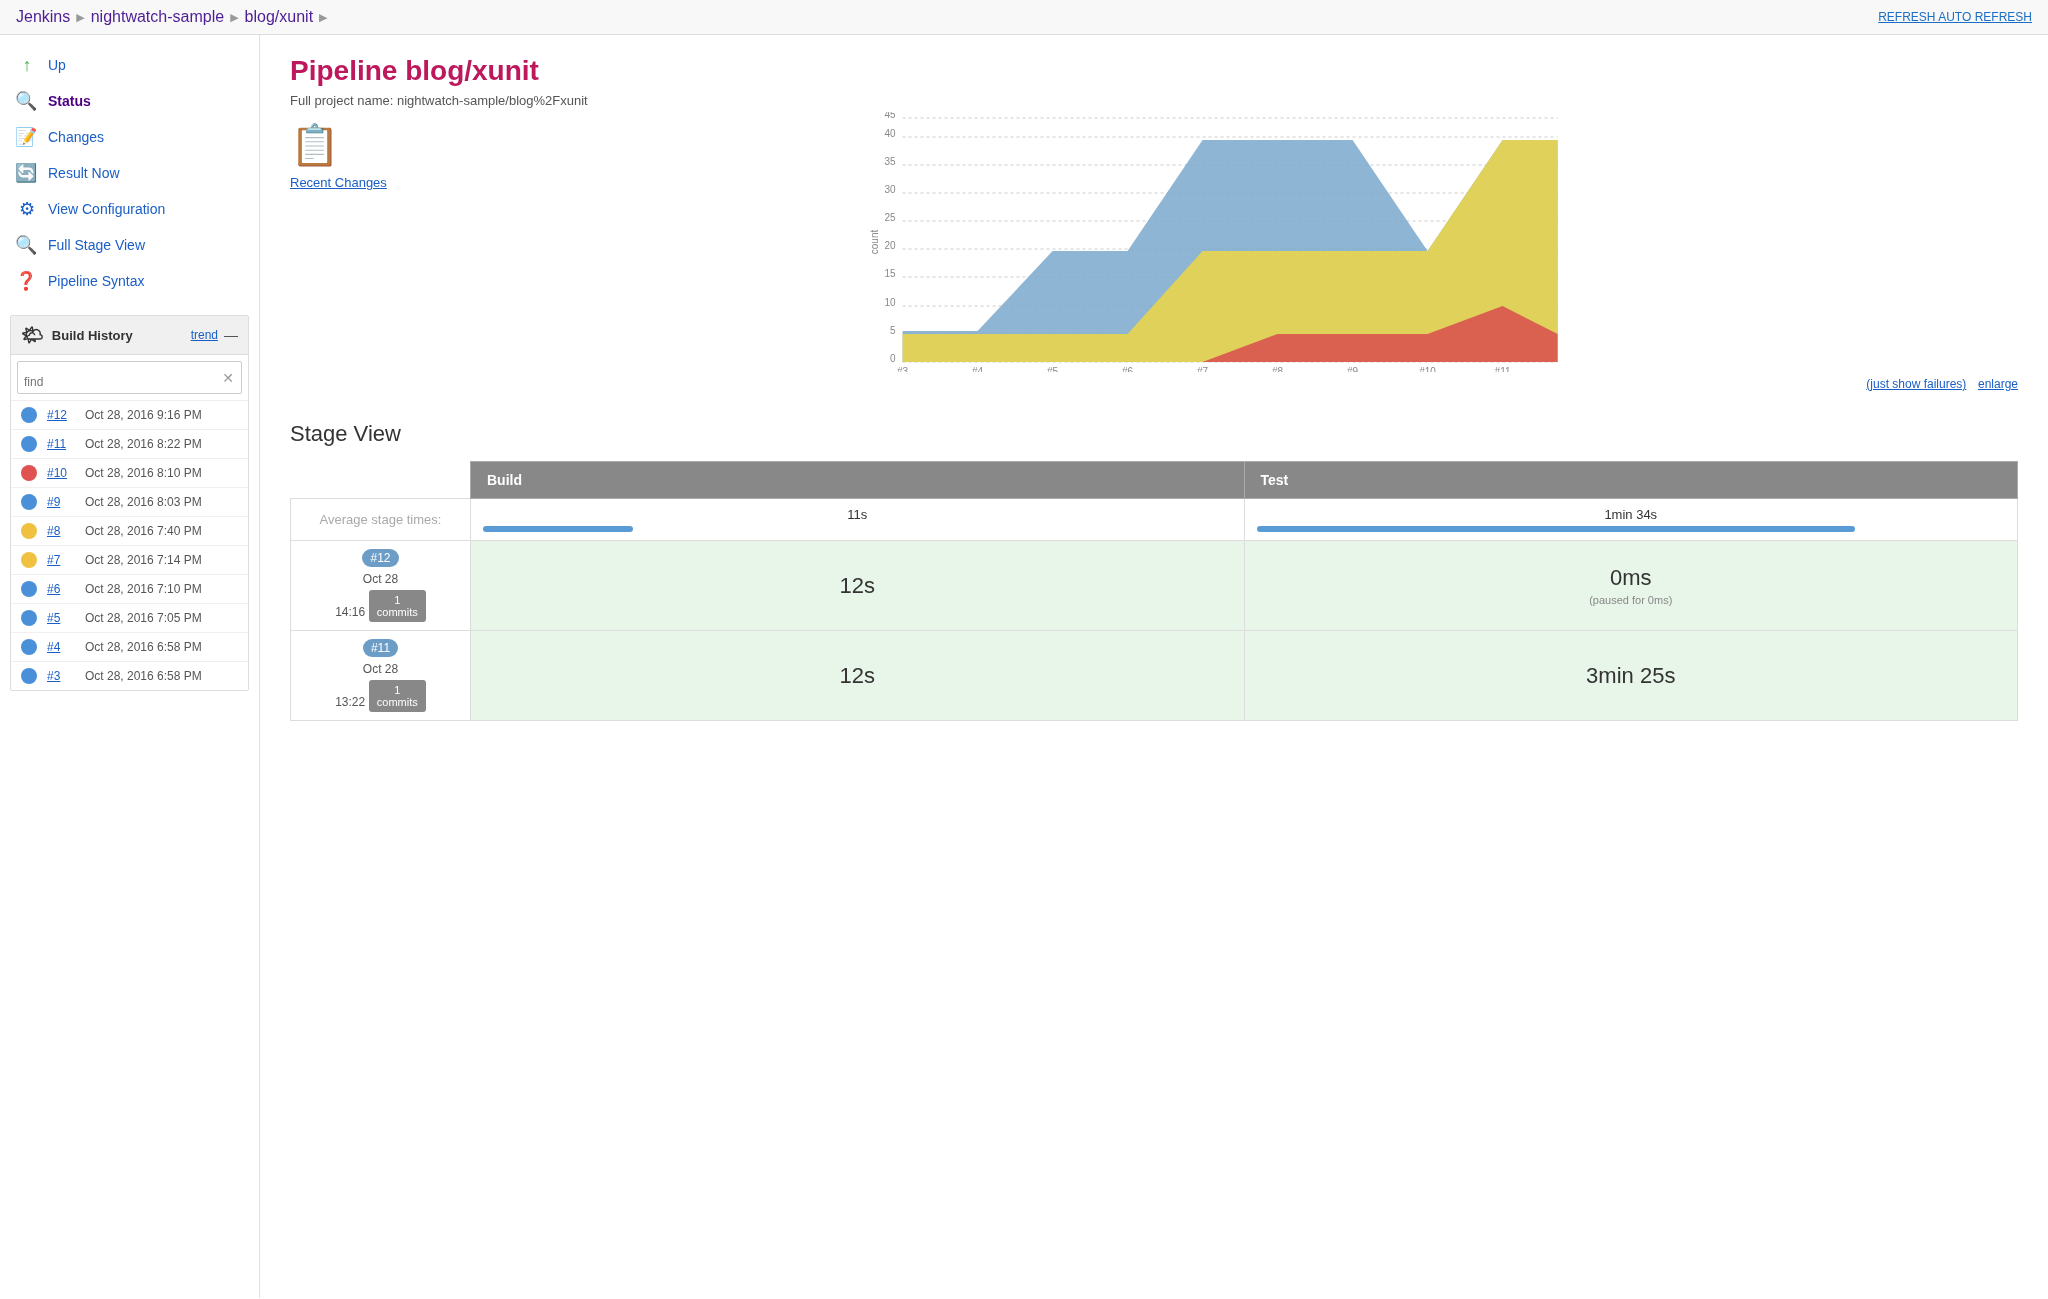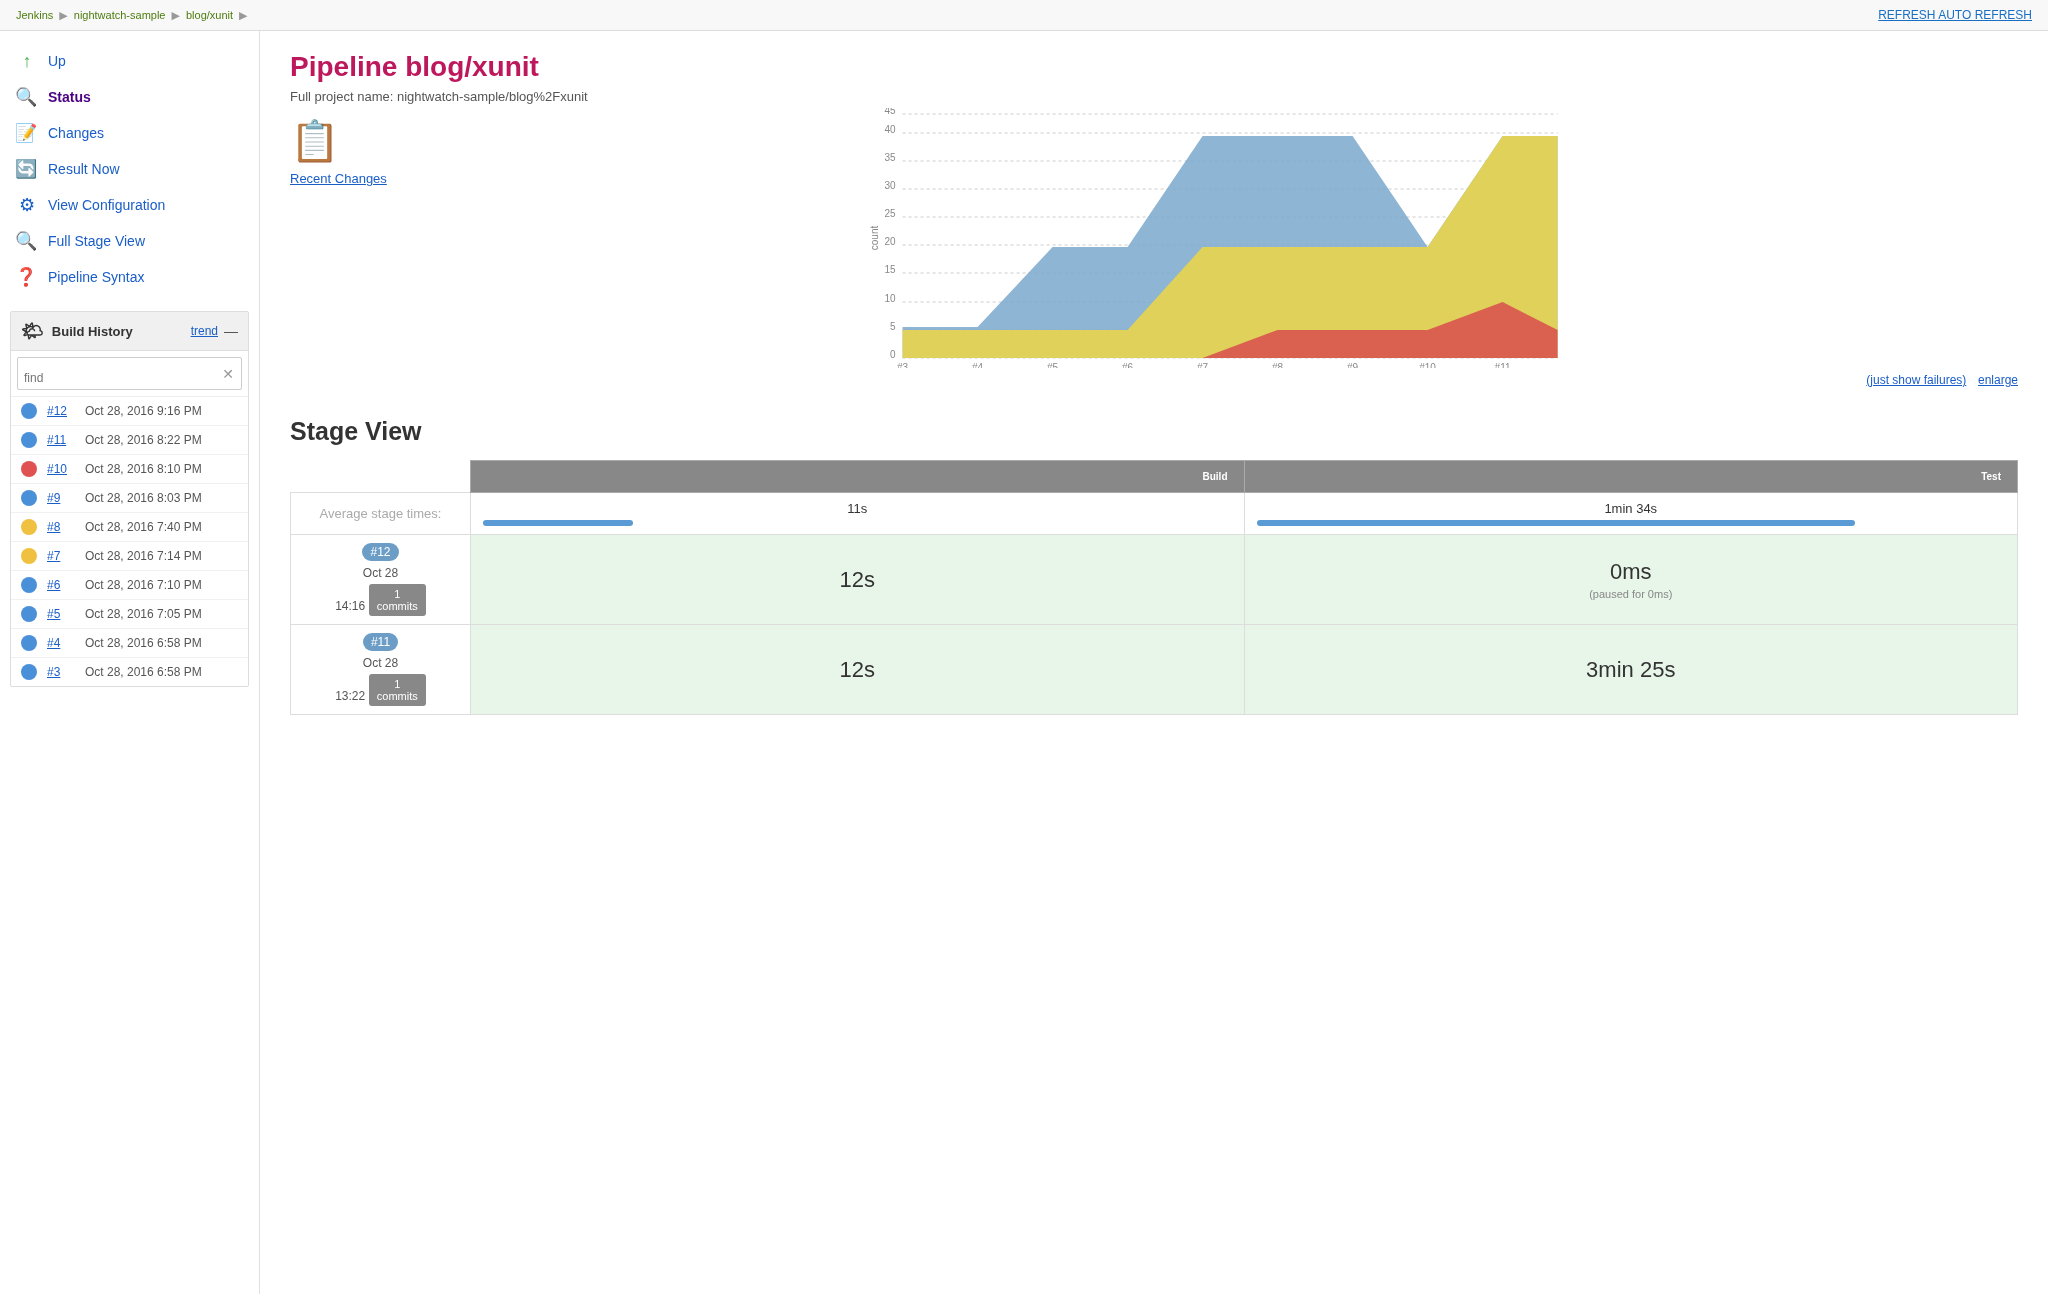--- a/index.html
+++ b/index.html
@@ -8,21 +8,21 @@
     
     .breadcrumb-bar {
       background: #f8f8f8;
       border-bottom: 1px solid #ddd;
       padding: 8px 16px;
       display: flex;
       align-items: center;
       justify-content: space-between;
     }
     .breadcrumb-items { display: flex; align-items: center; gap: 6px; }
-    .breadcrumb-item { color: #4d7c0f; font-size: 11px; text-align: center; }
+    .breadcrumb-item { color: #4c1d95; font-size: 16px; text-align: center; }
     .breadcrumb-sep { color: #999; font-size: 11px; }
     .auto-refresh-link { color: #1a6fc4; font-size: 12px; text-decoration: underline; cursor: pointer; }
 
     
     .main-layout { display: flex; min-height: calc(100vh - 36px); }
 
     
     .sidebar {
       width: 260px;
       min-width: 260px;
@@ -104,28 +104,28 @@
     
     .chart-col { flex: 1; }
     .chart-title { font-size: 16px; font-weight: bold; text-align: center; margin-bottom: 8px; }
     .chart-wrap { position: relative; width: 100%; height: 260px; }
     .chart-svg { width: 100%; height: 100%; }
 
     .chart-actions { text-align: right; margin-top: 4px; }
     .chart-actions a { color: #1a5ec7; text-decoration: underline; cursor: pointer; font-size: 12px; margin-left: 8px; }
 
     
-    .stage-view-title { font-size: 25px; font-weight: bold; margin-bottom: 14px; }
+    .stage-view-title { font-size: 22px; font-weight: normal; margin-bottom: 14px; }
     .stage-table { border-collapse: collapse; width: 100%; }
     .stage-table th {
       background: #888;
       color: #fff;
       padding: 10px 16px;
-      text-align: right;
-      font-size: 10px;
+      text-align: left;
+      font-size: 14px;
       border: 1px solid #aaa;
       min-width: 160px;
     }
     .stage-table td {
       border: 1px solid #ddd;
       padding: 8px 12px;
       text-align: center;
       vertical-align: middle;
     }
     .avg-time-label { color: #aaa; font-size: 13px; text-align: right; padding-right: 16px; white-space: nowrap; }

